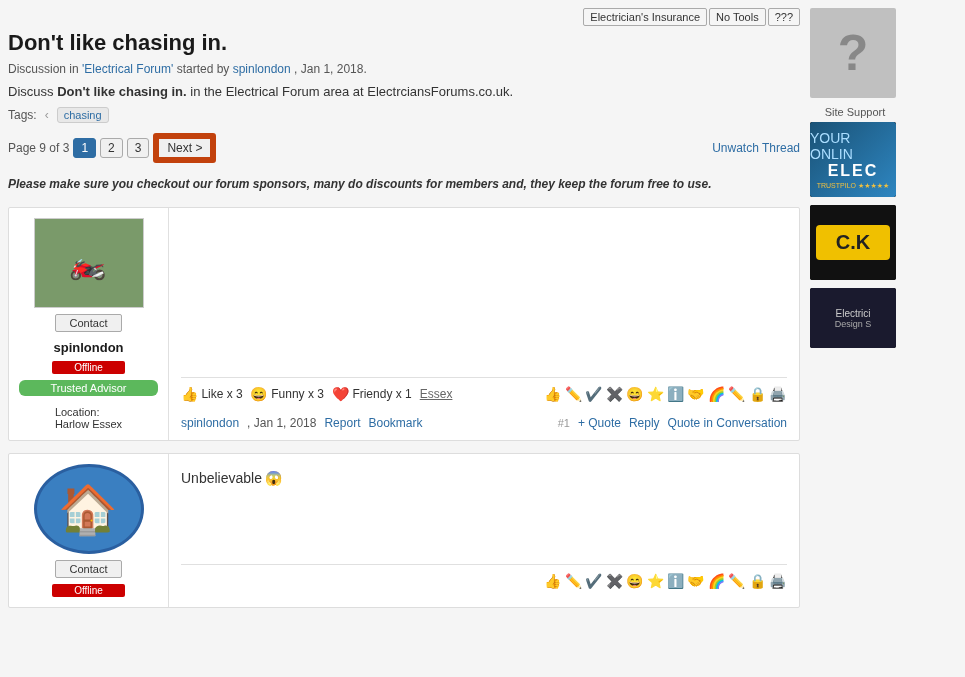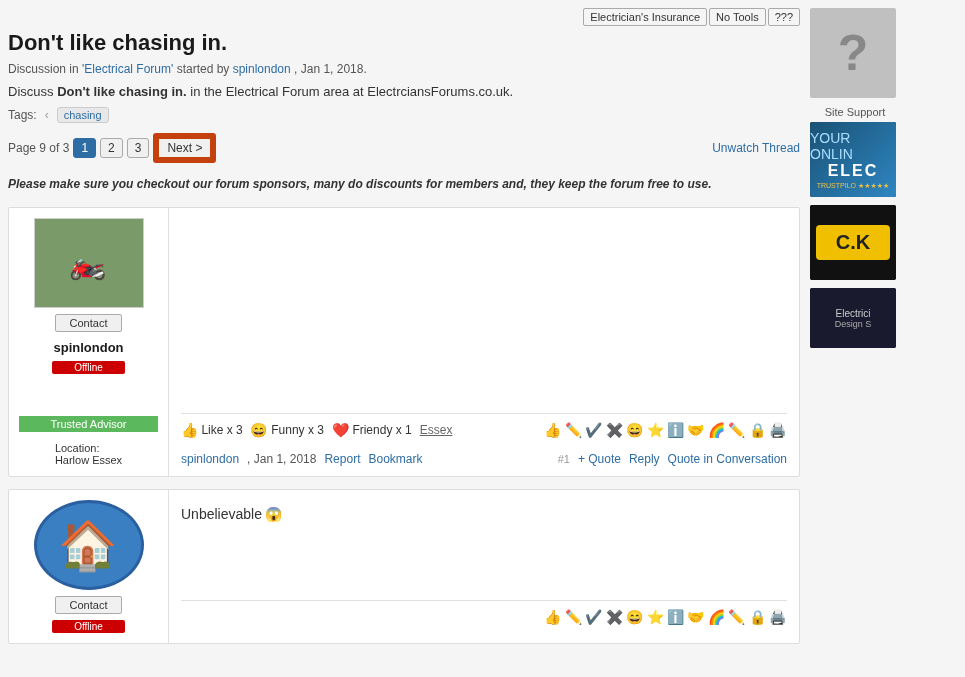--- a/index.html
+++ b/index.html
@@ -34,21 +34,21 @@
     .post-wrapper { display: flex; background: #fff; border: 1px solid #ddd; margin-bottom: 12px; border-radius: 2px; }
     
     .post-user-panel { width: 160px; flex-shrink: 0; border-right: 1px solid #e0e0e0; padding: 10px; display: flex; flex-direction: column; align-items: center; gap: 6px; }
     
     .contact-btn { border: 1px solid #aaa; background: #f0f0f0; padding: 2px 14px; font-size: 11px; cursor: pointer; color: #333; border-radius: 2px; }
     
     .username { font-weight: bold; font-size: 13px; color: #1a1a1a; margin-top: 2px; }
     
     .offline-badge { background: #cc0000; color: #fff; font-size: 10px; padding: 1px 22px; border-radius: 2px; }
     
-    .trusted-advisor-btn { background: #5cb85c; color: #fff; font-size: 11px; padding: 2px 16px; border-radius: 0; border: none; width: 100%; text-align: center; margin-top: 36px; }
+    .trusted-advisor-btn { background: #5cb85c; color: #fff; font-size: 11px; padding: 2px 16px; border-radius: 6px; border: none; width: 100%; text-align: center; }
     
     .user-location { font-size: 11px; color: #555; margin-top: 4px; }
     .user-location span { color: #333; }
     
     .post-body { flex: 1; padding: 10px 12px; display: flex; flex-direction: column; }
     
     .post-reactions { display: flex; align-items: center; gap: 8px; margin-bottom: 8px; font-size: 12px; flex-wrap: wrap; }
     .reaction { display: flex; align-items: center; gap: 3px; }
     .reaction-emoji { font-size: 14px; }
     

